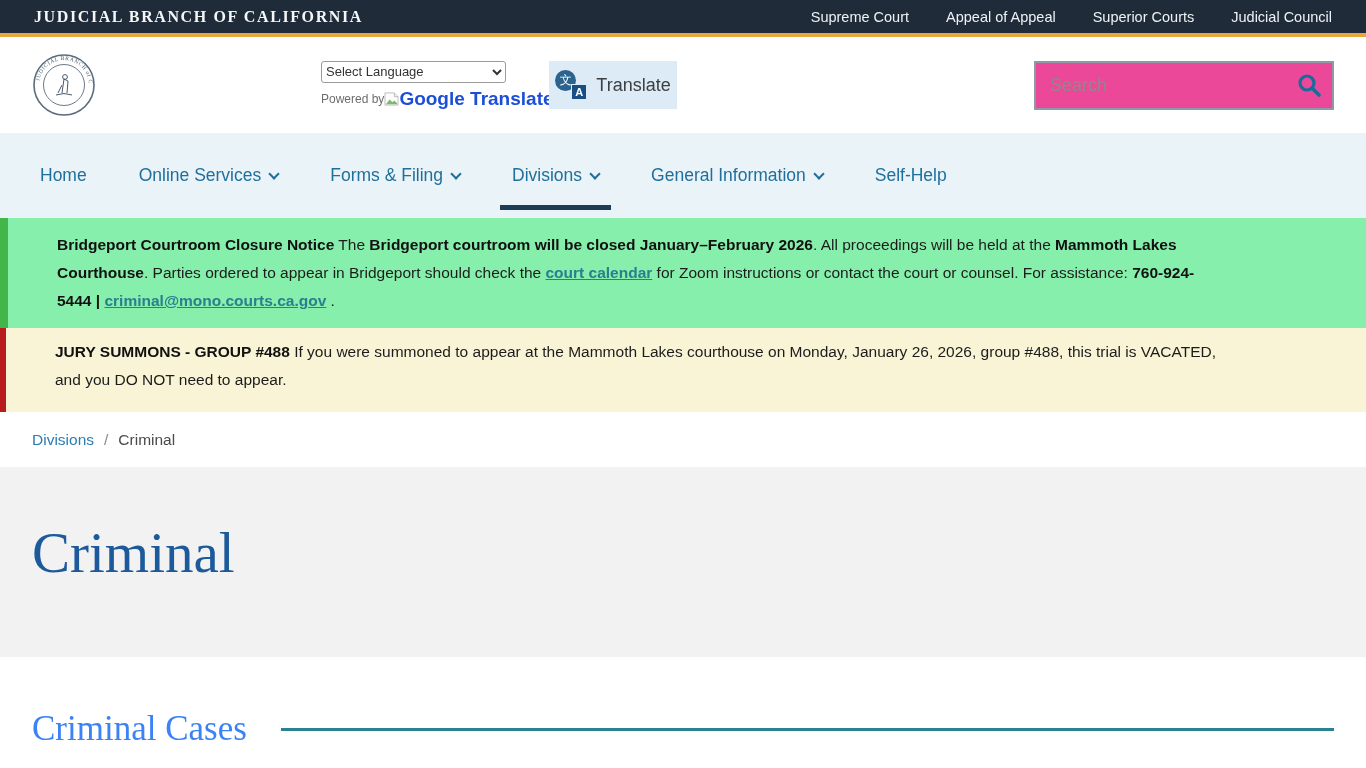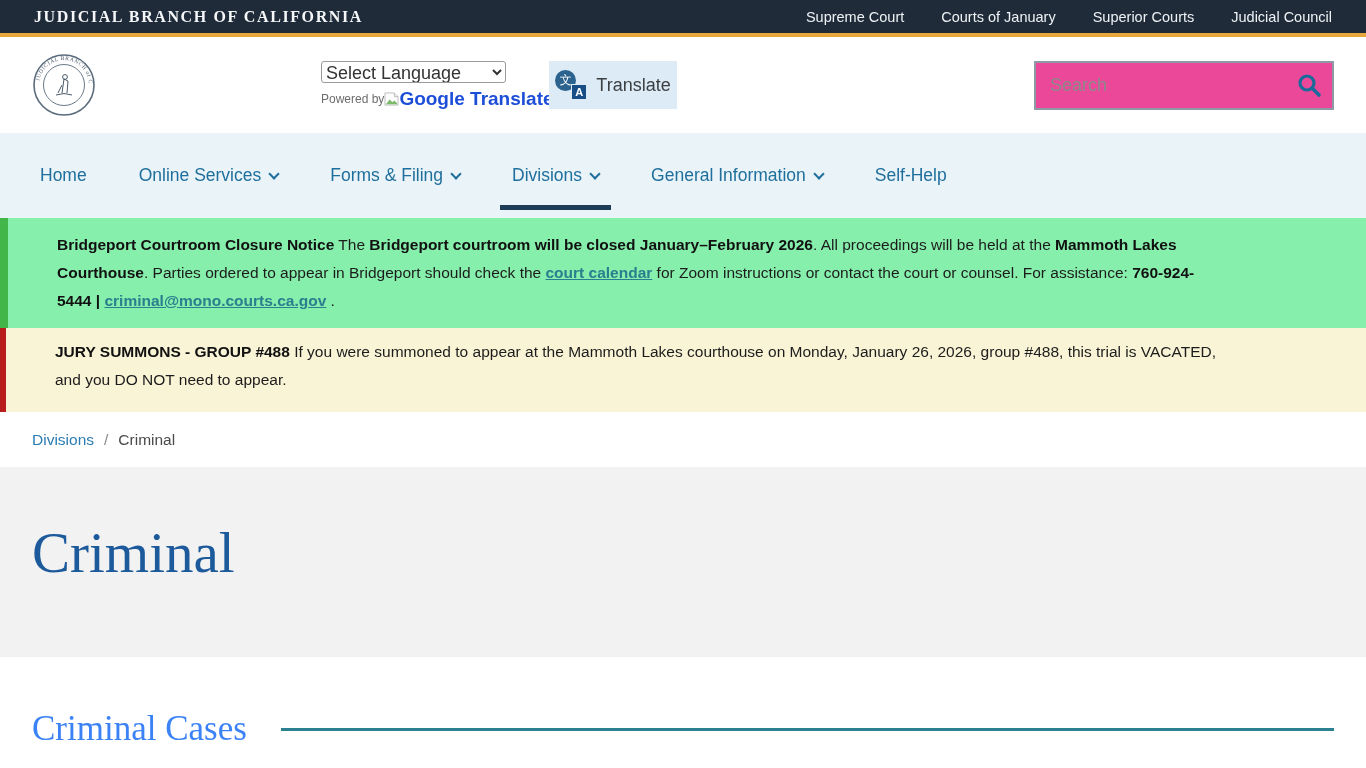--- a/index.html
+++ b/index.html
@@ -15,21 +15,21 @@
 
   
   .header { height:96px; background:#ffffff; display:flex; align-items:center; padding:0 32px; }
   .brand { display:flex; align-items:center; gap:12px; cursor:pointer; }
   .seal { width:64px; height:64px; flex:0 0 auto; }
   .brand-line1 { font-family:"Liberation Serif", serif; font-size:21px; color:#35485c; letter-spacing:0.8px; }
   .brand-divider { height:1px; background:#9aa5ae; margin:4px 0 5px 0; }
   .brand-line2 { font-size:23px; font-weight:bold; letter-spacing:7px; color:#2c3b49; }
 
   .translate-area { margin-left:225px; width:200px; }
-  .lang-select { width:185px; height:22px; font-size:18px; color:#333; border:1px solid #9a9a9a; border-radius:3px; background:#fff; }
+  .lang-select { width:185px; height:22px; font-size:13px; color:#333; border:1px solid #9a9a9a; border-radius:3px; background:#fff; }
   .powered-by { margin-top:5px; font-size:12px; color:#6d6d6d; display:flex; align-items:center; gap:0; white-space:nowrap; }
   .powered-by .gt-alt { font-weight:bold; font-size:19px; color:#1d4ed8; }
   .powered-by .gt-suffix { font-weight:bold; font-size:13px; color:#3c4043; }
   .broken-img { width:15px; height:14px; flex:0 0 auto; }
 
   .translate-btn { margin-left:28px; width:128px; height:48px; background:#dcebf6; border:none;
                    display:flex; align-items:center; justify-content:center; gap:9px; cursor:pointer; }
   .translate-btn span.lbl { font-size:18px; color:#3c4043; }
   .gt-icon { position:relative; width:32px; height:30px; flex:0 0 auto; }
   .gt-circle { position:absolute; left:0; top:0; width:21px; height:21px; border-radius:50%;
@@ -74,21 +74,21 @@
   .section h2 { font-family:"Liberation Serif", serif; font-weight:400; font-size:35px; color:#3b82f6; white-space:nowrap; }
   .section .rule { flex:1; height:3px; background:#2c8191; margin-left:34px; }
 </style>
 </head>
 <body>
 
 <div class="topbar">
   <div class="topbar-title">JUDICIAL BRANCH OF CALIFORNIA</div>
   <nav class="topbar-links">
     <a>Supreme Court</a>
-    <a>Courts of January</a>
+    <a>Appeal of Appeal</a>
     <a>Superior Courts</a>
     <a>Judicial Council</a>
   </nav>
 </div>
 
 <header class="header">
   <div class="brand">
     <svg class="seal" viewBox="0 0 64 64">
       <circle cx="32" cy="32" r="30" fill="none" stroke="#5a6b7c" stroke-width="1.6"></circle>
       <circle cx="32" cy="32" r="20.5" fill="none" stroke="#5a6b7c" stroke-width="0.9"></circle>

